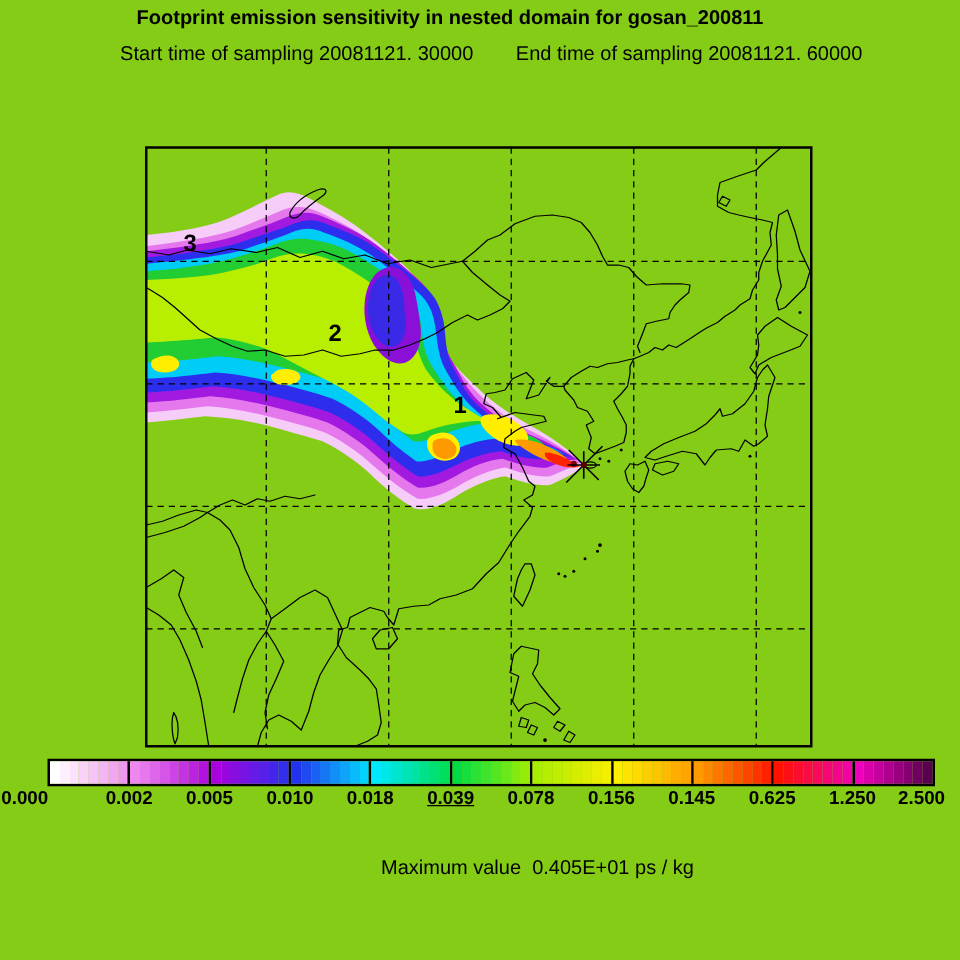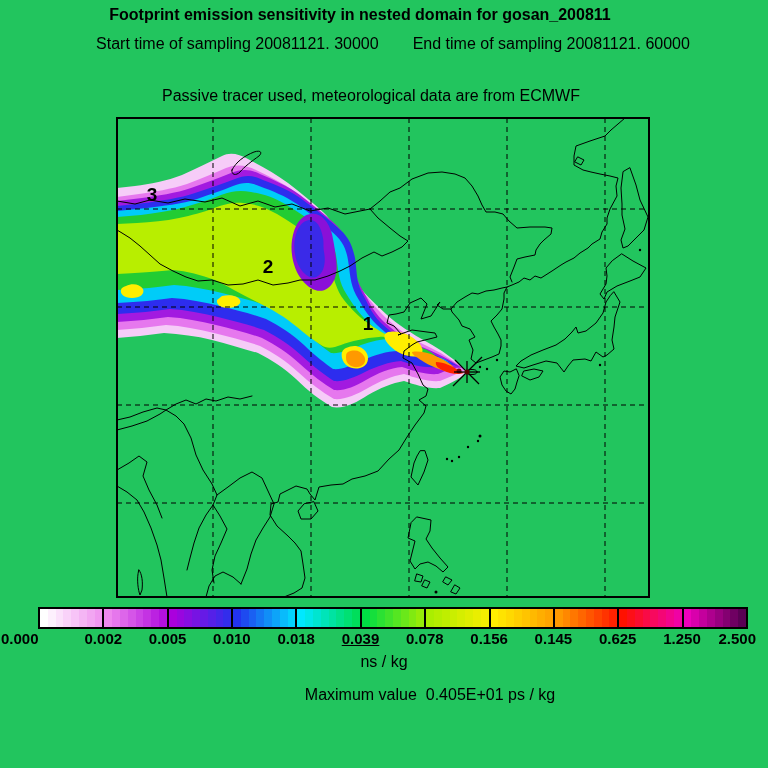--- a/index.html
+++ b/index.html
@@ -1,16 +1,16 @@
 <!DOCTYPE html>
 <html><head>
 <meta charset="utf-8">
 <style>
   html,body{margin:0;padding:0;background:#fff;}
-  #page{position:relative;width:768px;height:768px;background:#22c55e;overflow:hidden;
+  #page{position:relative;width:768px;height:768px;background:#84cc16;overflow:hidden;
         font-family:"Liberation Sans", sans-serif;color:#000;}
   .hline{position:absolute;white-space:pre;}
   #title-line{top:6px;left:0;width:720px;text-align:center;font-size:16px;font-weight:700;}
   #sampling-line{top:35px;left:0;width:768px;display:flex;justify-content:center;gap:34px;
                  font-size:16px;transform:translateX(9px);}
   #release-line{top:61px;left:0;width:768px;display:flex;justify-content:center;gap:52px;font-size:16px;}
   #tracer-line{top:87px;left:0;width:742px;text-align:center;font-size:16px;}
   #map-svg{position:absolute;left:0;top:0;}
   #colorbar{position:absolute;left:38px;top:607px;width:710px;height:22px;display:flex;
             border:2px solid #000;box-sizing:border-box;}
@@ -30,21 +30,20 @@
 </head>
 <body>
 
 <div id="page">
 
   <div id="title-line" class="hline">Footprint emission sensitivity in nested domain for gosan_200811</div>
   <div id="sampling-line" class="hline">
     <span>Start time of sampling 20081121. 30000</span>
     <span>End time of sampling 20081121. 60000</span>
   </div>
-  <div id="tracer-line" class="hline">Passive tracer used, meteorological data are from ECMWF</div>
 
   <svg id="map-svg" width="768" height="768" viewBox="0 0 768 768">
 
     <g id="plume">
       <path class="plume" fill="#f6ccf8" d="M468,372 C455,359 441,350 427,342 C411,333 398,325 386,314 C374,303 363,292 353,280 C346,270 342,258 340,246 C338,232 333,221 323,212 C312,202 300,192 288,183 C276,174 261,166 248,159 C239,154 230,152 222,156 C209,162 196,169 182,175 C167,181 150,184 135,186 L117,188 L117,338 C132,337 148,335 164,333 C180,334 196,336 212,340 C228,344 244,349 258,353 C272,360 284,368 296,379 C308,391 320,400 332,407 C344,409 356,403 368,395 C380,388 392,383 404,381 C416,385 428,389 440,388 C452,383 462,377 468,372 Z"></path>
       <path class="plume" fill="#e678ee" d="M465,370 C453,360 440,352 425,345 C410,338 398,329 386,318 C375,307 367,297 359,286 C352,276 349,264 347,252 C345,239 339,229 329,220 C319,211 307,201 295,192 C283,183 269,176 256,170 C246,165 236,164 226,168 C214,173 201,179 187,184 C172,189 153,192 139,194 L117,197 L117,330 C134,329 150,327 166,325 C182,326 198,329 214,333 C230,337 246,341 260,346 C274,353 286,361 298,372 C310,383 322,392 334,399 C344,400 356,395 368,388 C380,381 392,376 404,374 C416,378 428,382 440,381 C450,377 458,373 465,370 Z"></path>
       <path class="plume" fill="#a21ae0" d="M462,368 C451,360 437,353 422,347 C407,341 395,332 383,321 C372,310 369,301 363,291 C356,280 354,268 352,256 C350,242 344,232 334,223 C324,214 312,204 300,195 C288,186 274,180 260,174 C250,169 241,169 231,173 C219,178 205,183 191,188 C177,193 156,196 142,198 L117,201 L117,322 C136,321 152,319 168,317 C184,318 200,321 216,325 C232,329 248,333 262,338 C276,345 288,353 300,364 C312,375 324,384 334,390 C344,391 354,387 366,380 C378,373 390,368 402,367 C414,371 426,375 438,374 C448,370 455,367 462,368 Z"></path>
       <path class="plume" fill="#2d2dee" d="M459,367 C449,360 435,355 420,349 C405,343 393,334 381,323 C370,312 368,303 362,293 C356,282 357,270 355,258 C352,243 347,235 337,227 C327,218 315,209 303,200 C291,191 277,185 263,180 C253,175 245,175 235,179 C223,184 209,188 195,193 C181,198 159,201 145,203 L117,206 L117,314 C138,313 154,311 170,309 C186,310 202,313 218,317 C234,321 250,325 264,330 C278,337 290,345 302,356 C314,367 326,376 334,381 C343,382 353,378 365,372 C377,366 389,362 401,361 C413,365 424,368 436,367 C445,364 451,363 459,367 Z"></path>
       <path class="plume" fill="#00ccf8" d="M452,364 C443,359 430,355 415,350 C400,344 389,336 377,325 C366,314 362,305 356,295 C350,284 350,272 348,260 C346,247 341,239 331,231 C321,222 309,213 297,204 C285,196 273,191 259,186 C250,182 243,182 233,186 C221,191 211,194 197,199 C183,204 161,206 147,208 L117,211 L117,303 C140,302 156,300 172,298 C188,299 204,302 220,306 C236,310 252,314 266,319 C280,326 292,334 304,345 C315,356 326,364 333,369 C341,370 351,366 363,360 C375,355 387,351 398,351 C409,355 419,358 430,357 C438,356 443,358 452,364 Z"></path>
       <path class="plume" fill="#22cc33" d="M438,359 C428,356 414,351 400,345 C386,338 376,330 366,320 C356,310 350,300 344,290 C338,279 338,267 336,255 C334,244 328,236 319,228 C309,219 297,211 285,204 C273,197 263,194 251,192 C240,190 232,191 221,195 C209,200 198,203 185,207 C171,211 155,213 141,215 L117,217 L117,290 C142,289 158,287 174,285 C190,286 206,289 222,293 C238,297 254,301 268,306 C282,313 294,321 305,331 C315,341 325,349 331,353 C339,354 349,350 361,345 C373,341 385,338 396,339 C406,343 415,347 425,349 C432,352 436,356 438,359 Z"></path>
@@ -254,15 +253,14 @@
       <span style="left: 231.9px;">0.010</span>
       <span style="left: 296.2px;">0.018</span>
       <span style="left: 360.5px; text-decoration: underline;">0.039</span>
       <span style="left: 424.8px;">0.078</span>
       <span style="left: 489.1px;">0.156</span>
       <span style="left: 553.4px;">0.145</span>
       <span style="left: 617.7px;">0.625</span>
       <span style="left: 682px;">1.250</span>
       <span class="last" style="left: 756px;">2.500</span>
     </div>
-  <div id="unit-line" class="hline">ns / kg</div>
   <div id="max-line" class="hline">Maximum value  0.405E+01 ps / kg</div>
 </div>
 
 </body></html>

